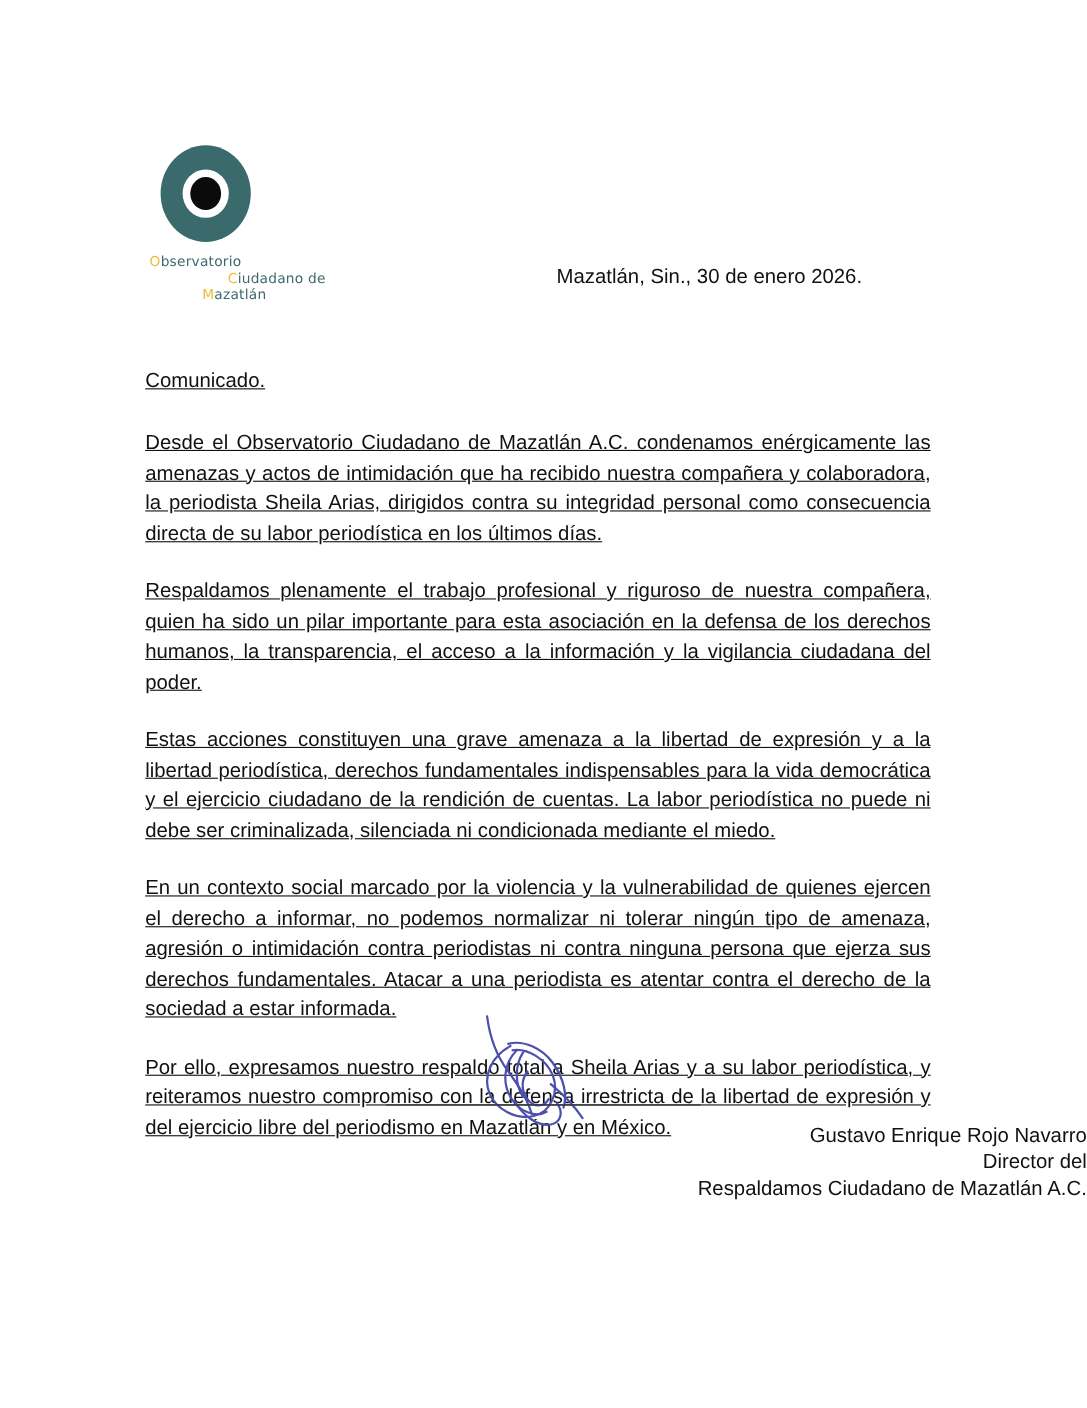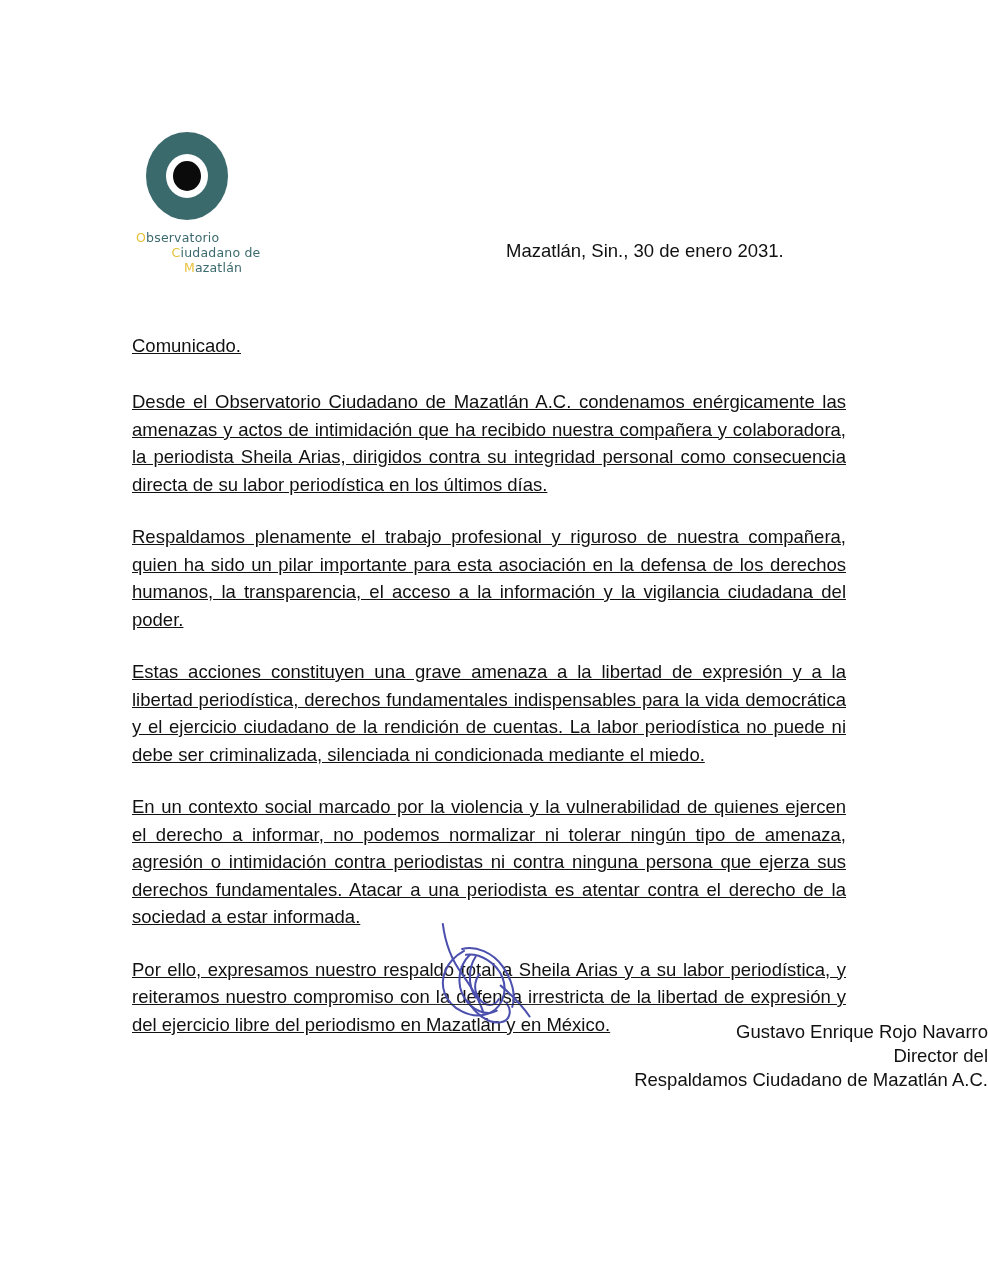--- a/index.html
+++ b/index.html
@@ -68,21 +68,21 @@
     font-size: 12.5px;
     line-height: 15px;
     letter-spacing: 0.2px;
     color: #3b6a6d;
   }
   .logo-wordmark .ln {
     display: block;
     white-space: nowrap;
   }
   .logo-wordmark .ln1 { text-align: left; }
-  .logo-wordmark .ln2 { text-align: center; }
+  .logo-wordmark .ln2 { text-align: right; }
   .logo-wordmark .ln3 { text-align: center; padding-right: 6px; }
   .logo-wordmark .cap { color: #e7c139; }
 
   
   .dateline {
     position: absolute;
     left: 506px;
     top: 240px;
     font-size: 18.5px;
     line-height: 22px;
@@ -167,21 +167,21 @@
       </span>
       <span class="ln ln2">
         <span class="cap">C</span><span>iudadano de</span>
       </span>
       <span class="ln ln3">
         <span class="cap">M</span><span>azatlán</span>
       </span>
     </div>
   </div>
 
-  <div class="dateline">Mazatlán, Sin., 30 de enero 2031.</div>
+  <div class="dateline">Mazatlán, Sin., 30 de enero 2026.</div>
 
   <div class="body-block">
     <p class="salutation">Comunicado.</p>
     <p class="para">Desde el Observatorio Ciudadano de Mazatlán A.C. condenamos enérgicamente las amenazas y actos de intimidación que ha recibido nuestra compañera y colaboradora, la periodista Sheila Arias, dirigidos contra su integridad personal como consecuencia directa de su labor periodística en los últimos días.</p>
     <p class="para">Respaldamos plenamente el trabajo profesional y riguroso de nuestra compañera, quien ha sido un pilar importante para esta asociación en la defensa de los derechos humanos, la transparencia, el acceso a la información y la vigilancia ciudadana del poder.</p>
     <p class="para">Estas acciones constituyen una grave amenaza a la libertad de expresión y a la libertad periodística, derechos fundamentales indispensables para la vida democrática y el ejercicio ciudadano de la rendición de cuentas. La labor periodística no puede ni debe ser criminalizada, silenciada ni condicionada mediante el miedo.</p>
     <p class="para">En un contexto social marcado por la violencia y la vulnerabilidad de quienes ejercen el derecho a informar, no podemos normalizar ni tolerar ningún tipo de amenaza, agresión o intimidación contra periodistas ni contra ninguna persona que ejerza sus derechos fundamentales. Atacar a una periodista es atentar contra el derecho de la sociedad a estar informada.</p>
     <p class="para">Por ello, expresamos nuestro respaldo total a Sheila Arias y a su labor periodística, y reiteramos nuestro compromiso con la defensa irrestricta de la libertad de expresión y del ejercicio libre del periodismo en Mazatlán y en México.</p>
   </div>
 

